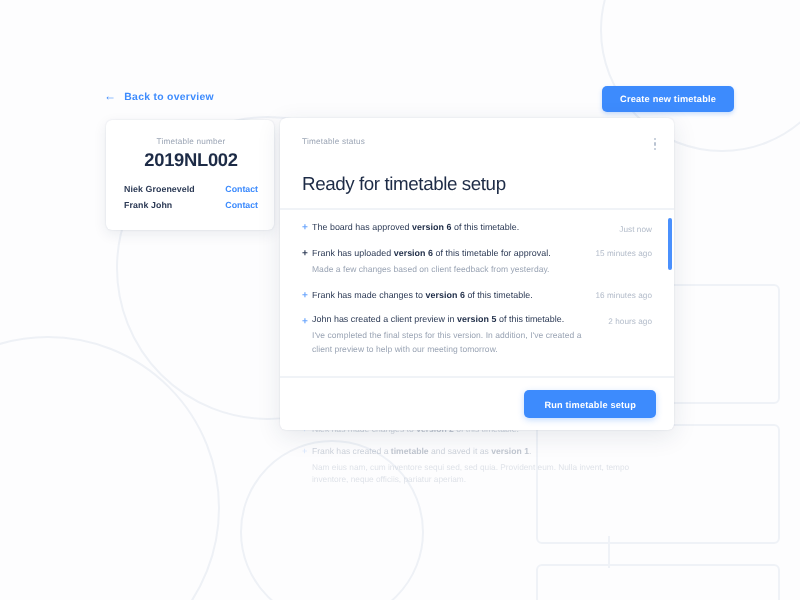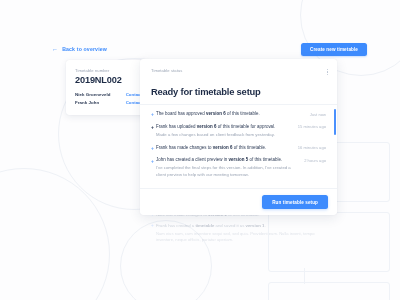--- a/index.html
+++ b/index.html
@@ -43,42 +43,42 @@
     letter-spacing:.1px;cursor:pointer;white-space:nowrap;
   }
   .btn-create{
     position:absolute;right:33px;top:43px;
     height:13px;padding:0 9px;font-size:4.6px;
     box-shadow:0 1px 2px rgba(61,139,253,.28);
   }
 
   
   .info-card{
-    position:absolute;left:66px;top:60px;width:84px;
+    position:absolute;left:53px;top:60px;width:84px;
     background:#fff;border-radius:3px;
     box-shadow:0 2px 7px rgba(26,45,80,.085),0 0 1px rgba(26,45,80,.12);
-    padding:8px 8px 8px 9px;box-sizing:border-box;
+    padding:8px 8px 8px 9px;box-sizing:border-box;text-align:center;
   }
   .field-label{font-size:4.1px;color:#9aa4b4;letter-spacing:.1px;margin-bottom:2px;}
   .tt-number{font-size:9.2px;font-weight:700;color:#1d2b46;letter-spacing:-.15px;line-height:1.1;}
   .people{margin-top:7px;}
   .person-row{display:flex;justify-content:space-between;align-items:center;margin-bottom:2.6px;}
   .person-name{font-size:4.4px;font-weight:700;color:#2c3a55;letter-spacing:.05px;}
   .person-link{font-size:4.4px;color:#3d8bfd;font-weight:700;cursor:pointer;}
 
   
   .panel{
     position:absolute;left:140px;top:59px;width:197px;
     background:#fff;border-radius:3px;
     box-shadow:0 3px 12px rgba(26,45,80,.10),0 0 1px rgba(26,45,80,.12);
     overflow:hidden;
   }
   .panel-head{padding:9px 11px 6px 11px;position:relative;}
   .panel-sub{font-size:4.1px;color:#9aa4b4;letter-spacing:.1px;margin-bottom:2px;}
-  .panel-title{font-size:9.4px;font-weight:700;color:#1d2b46;letter-spacing:-.2px;line-height:1.15;margin-top:14px;}
+  .panel-title{font-size:9.4px;font-weight:400;color:#1d2b46;letter-spacing:-.2px;line-height:1.15;margin-top:14px;}
   .kebab{
     position:absolute;right:9px;top:10px;
     display:flex;flex-direction:column;gap:1.2px;align-items:center;cursor:pointer;
   }
   .kebab span{width:1.3px;height:1.3px;border-radius:50%;background:#b9c3d2;display:block;}
 
   .timeline{
     position:relative;padding:3px 11px 7px 11px;
     border-top:1px solid #f0f3f7;
   }

